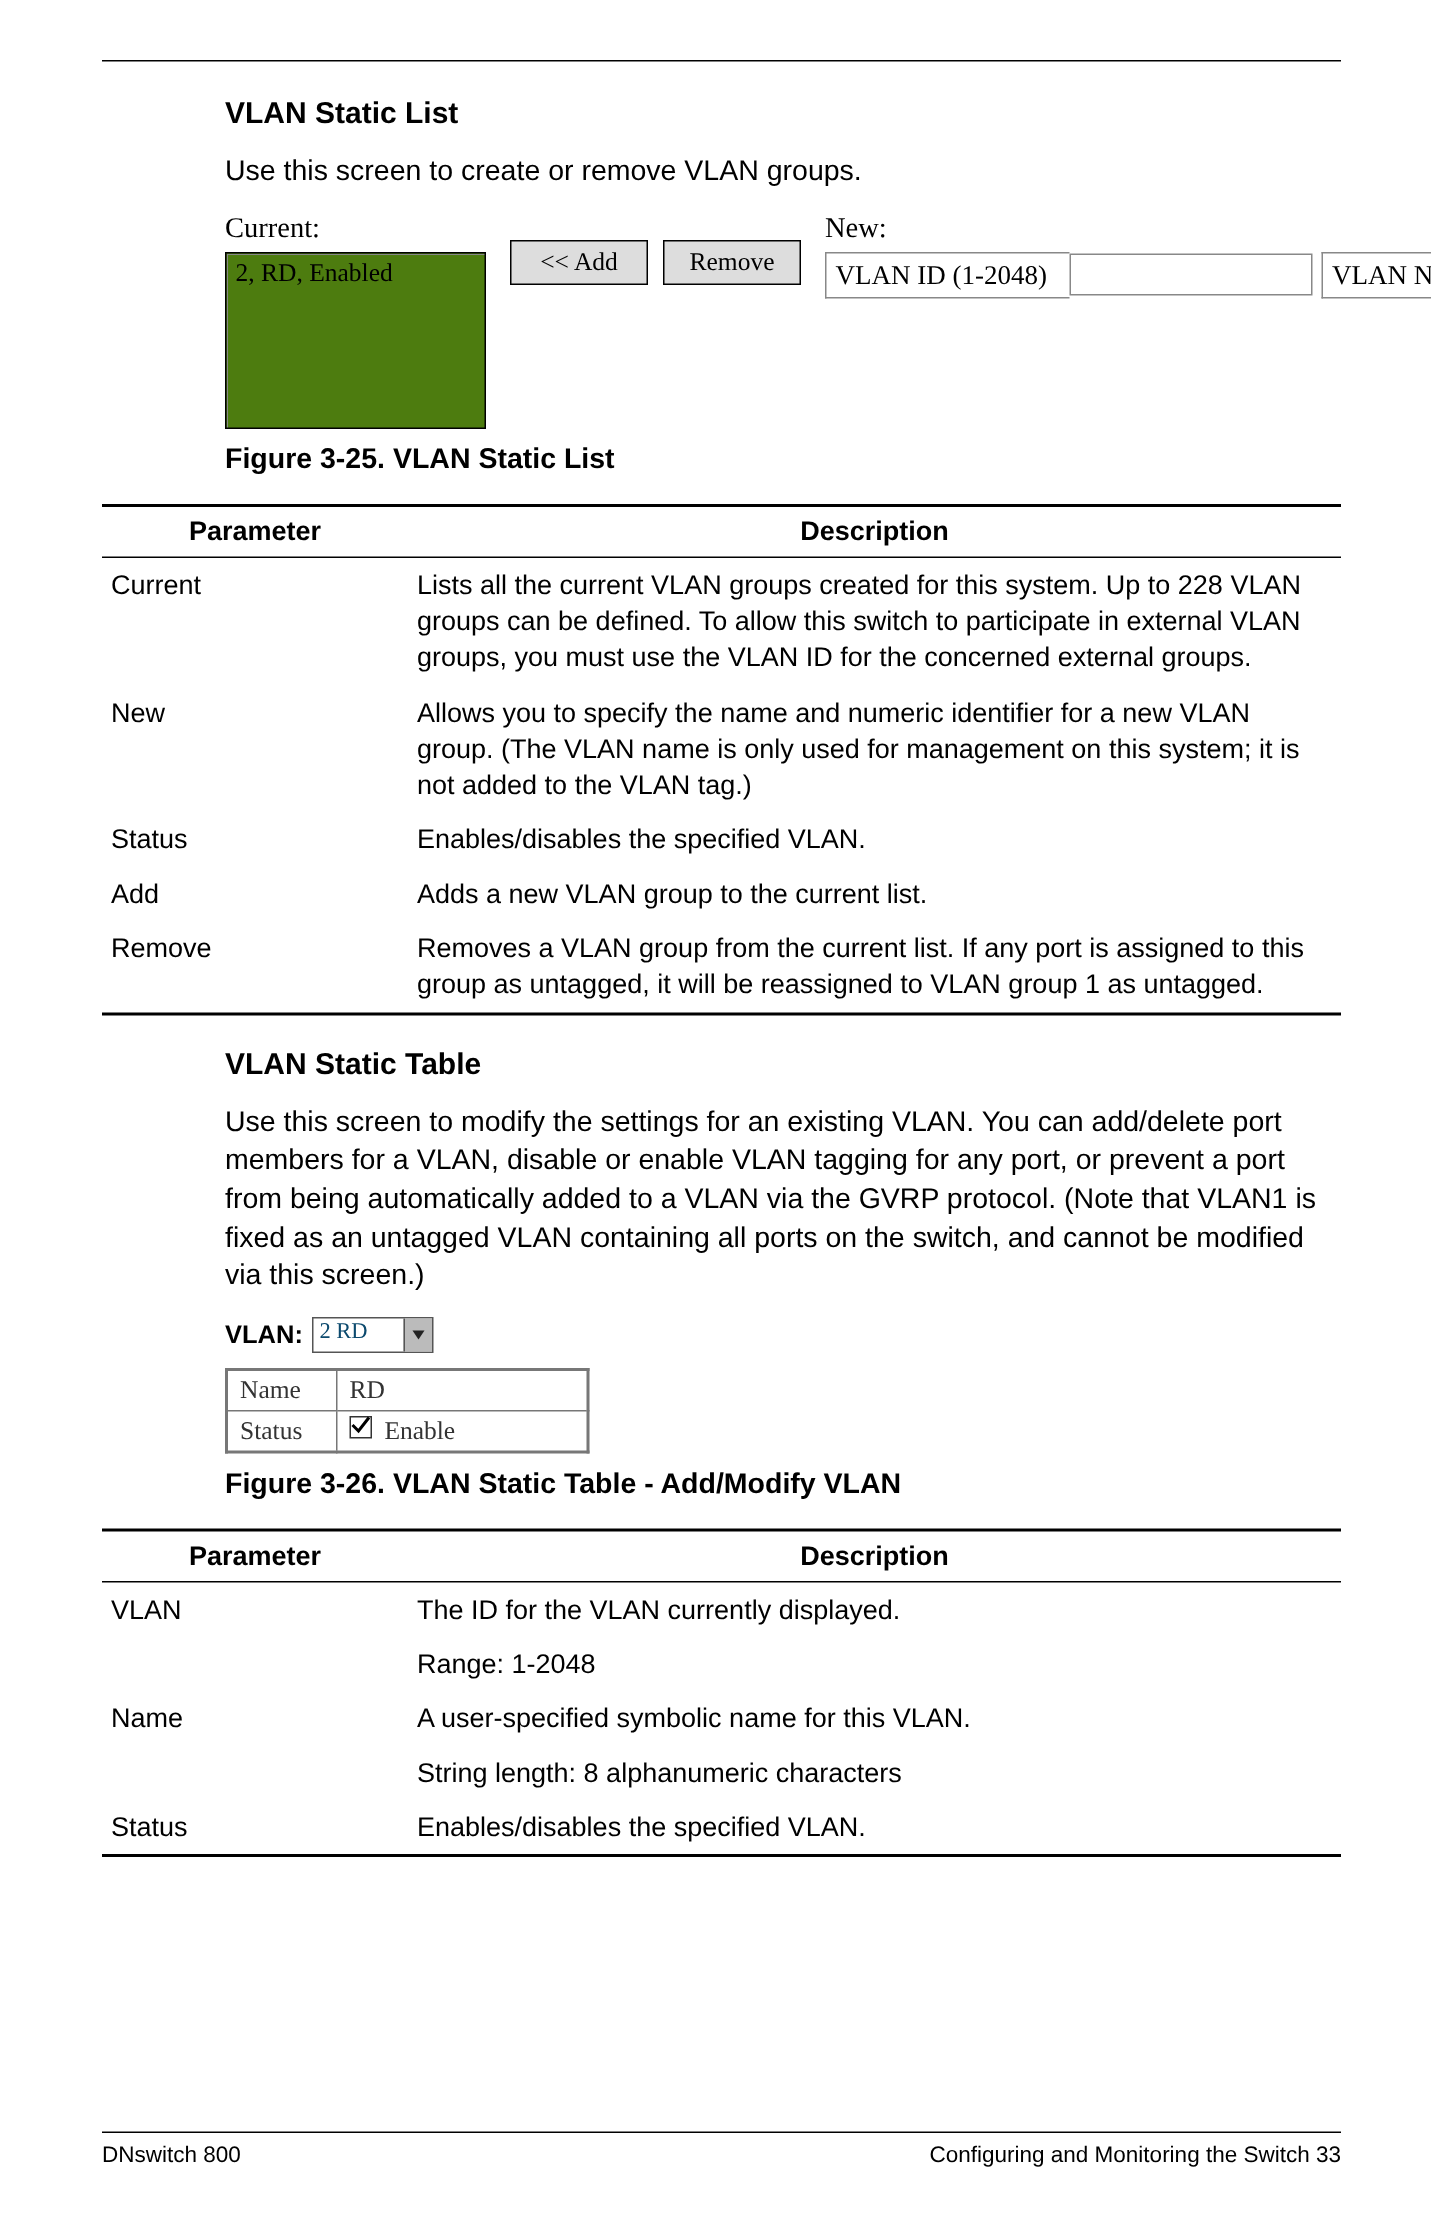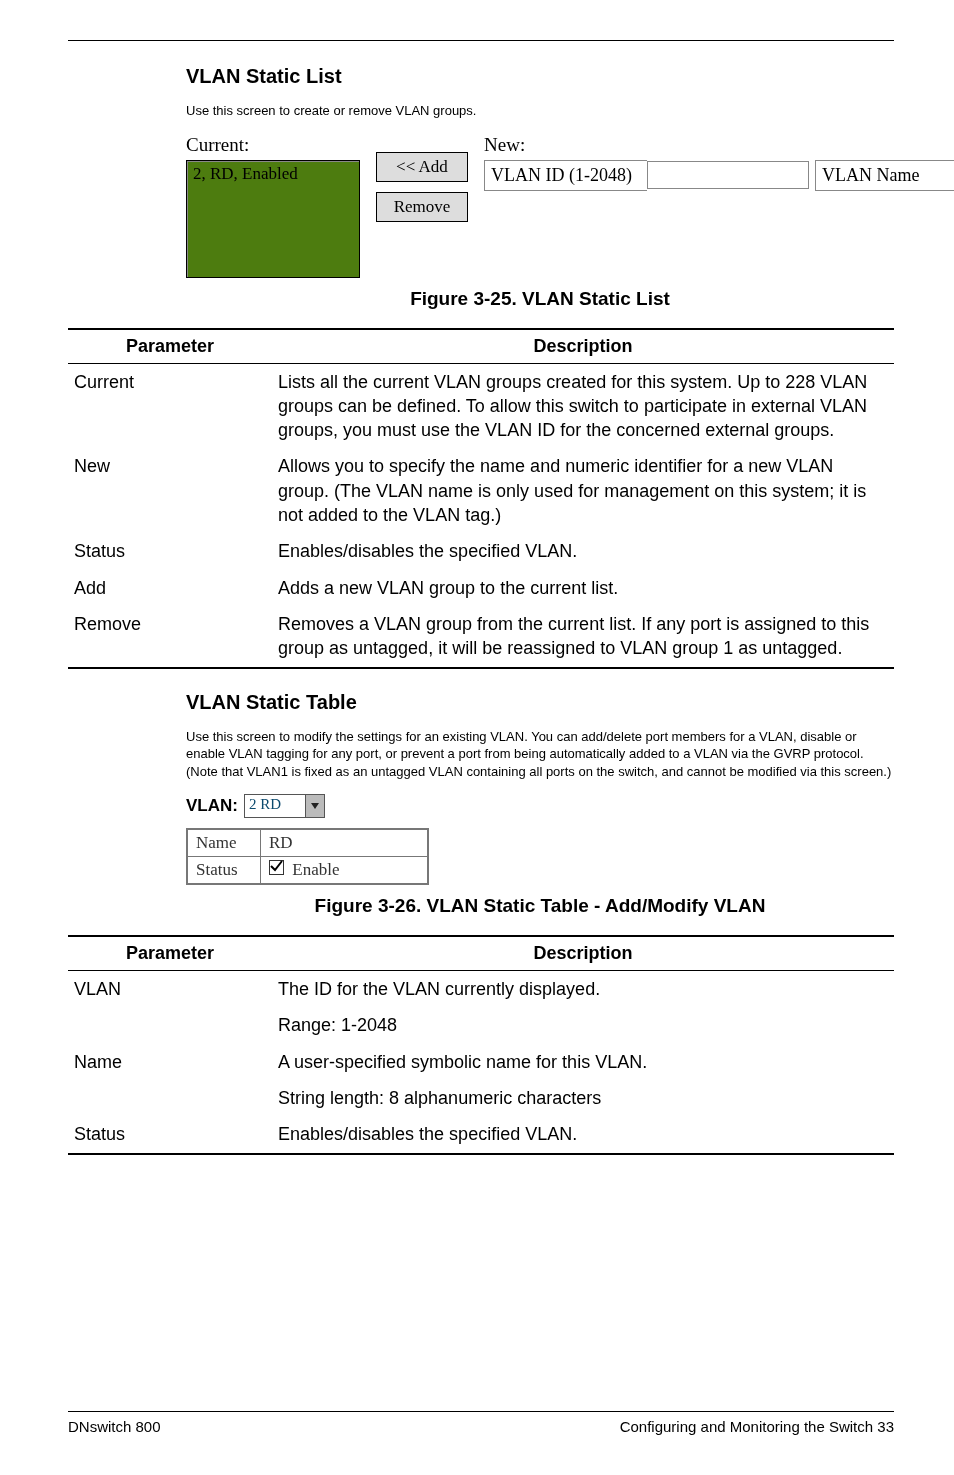--- a/index.html
+++ b/index.html
@@ -1,33 +1,33 @@
 <!DOCTYPE html>
 <html><head>
 <meta charset="utf-8">
 <style>
   html,body{margin:0;padding:0;background:#fff;font-family:Arial,Helvetica,sans-serif;color:#000}
   .page{width:954px;height:1475px;box-sizing:border-box;padding:40px 60px 30px 68px;position:relative}
   .topline{border-top:1.5px solid #000;margin:0 0 24px 0}
   h3{font-size:20px;font-weight:bold;margin:0 0 14px 0}
-  p{font-size:13px;line-height:1.35;margin:0 0 14px 0}
-  .content{margin-left:118px}
-  .figcap{text-align:center;font-weight:bold;font-size:19px;margin:10px 0 18px 0}
+  p{font-size:19px;line-height:1.35;margin:0 0 14px 0}
+  .content{margin-left:82px}
+  .figcap{font-weight:bold;font-size:19px;margin:10px 0 18px 0}
   table.param{width:100%;border-collapse:collapse;margin:0 0 22px 0}
   table.param thead tr{border-top:2.5px solid #000;border-bottom:1.5px solid #000}
   table.param tbody{}
   table.param th{font-weight:bold;text-align:center;font-size:18px;padding:6px 6px}
   table.param td{font-size:18px;vertical-align:top;padding:6px 6px;line-height:1.35}
   table.param .lastrow td{border-bottom:2.5px solid #000}
   .indent{padding-left:8px}
   
   .fig325{display:flex;align-items:flex-start;gap:16px;margin-bottom:4px}
   .lbl{font-family:"Times New Roman",serif;font-size:19px;margin-bottom:4px}
   .listbox{width:160px;height:110px;border:1.5px solid #000;box-shadow:inset 1px 1px 0 #888;background:#4d7c0f;font-family:"Times New Roman",serif;font-size:17px;padding:3px 6px}
-  .btncol{display:flex;flex-direction:column;gap:10px;margin-top:18px}
+  .btncol{display:flex;gap:10px;margin-top:18px}
   .winbtn{width:90px;padding:4px 0;border:1.5px solid #000;background:#ddd;font-family:"Times New Roman",serif;font-size:17px;text-align:center;cursor:default}
   .fieldcol{display:flex;gap:6px;margin-top:0}
   .frow{display:flex;align-items:center}
   .fname{width:150px;font-family:"Times New Roman",serif;font-size:18px;border:1.5px solid #888;border-right:none;padding:4px 6px;background:#fff}
   .finput{width:160px;height:26px;border:1.5px solid #888;background:#fff}
   .fcheckcell{width:160px;height:26px;border:1.5px solid #888;background:#fff;display:flex;align-items:center;padding:0 6px;font-family:"Times New Roman",serif;font-size:16px;gap:6px}
   .chkbox{width:13px;height:13px;border:1.5px solid #000;display:inline-block}
   
   .fig326{margin:8px 0 2px 0}
   .vlansel{display:inline-flex;align-items:center;gap:6px;margin-bottom:10px}
@@ -35,21 +35,21 @@
   .dd{display:inline-flex;border:1.5px solid #555;height:22px;background:#fff}
   .ddv{width:52px;padding:1px 4px;font-family:"Times New Roman",serif;font-size:15px;color:#0c4a6e}
   .dda{width:18px;border-left:1.5px solid #555;background:#bbb;display:flex;align-items:center;justify-content:center}
   .dda svg{width:10px;height:10px}
   .minitable{border:2px solid #777;border-collapse:collapse}
   .minitable td{border:1px solid #777;padding:3px 8px;font-family:"Times New Roman",serif;font-size:17px;color:#333}
   .minitable .mi{width:56px}
   .minitable .mv{width:150px}
   .chkfilled{width:13px;height:13px;border:1.5px solid #333;display:inline-flex;align-items:center;justify-content:center;margin-right:4px;position:relative}
   .chkfilled svg{width:14px;height:14px;position:absolute;left:-1px;top:-2px}
-  .footer{position:absolute;left:68px;right:60px;bottom:40px}
+  .footer{position:absolute;left:68px;right:60px;bottom:30px}
   .footer .fline{border-top:1.5px solid #000;margin-bottom:6px}
   .footer .frow2{display:flex;justify-content:space-between;font-size:15px}
 </style>
 </head>
 <body>
 
 <div class="page">
   <div class="topline"></div>
 
   <div class="content">

